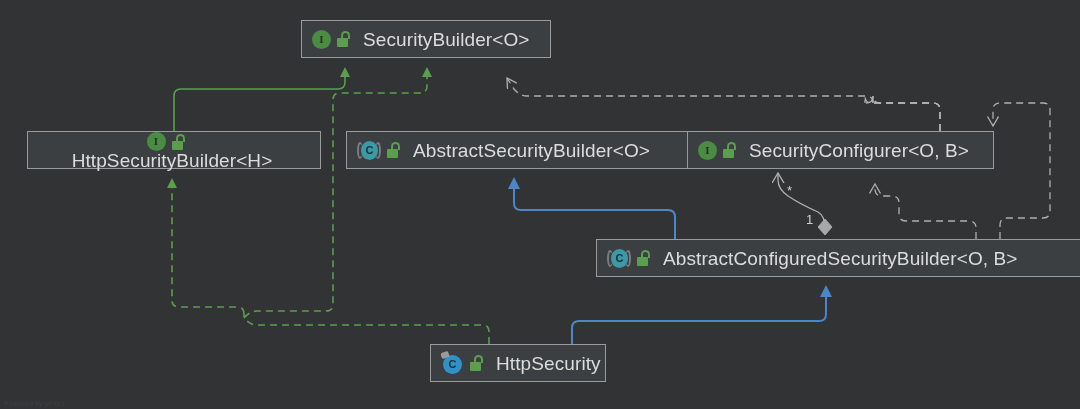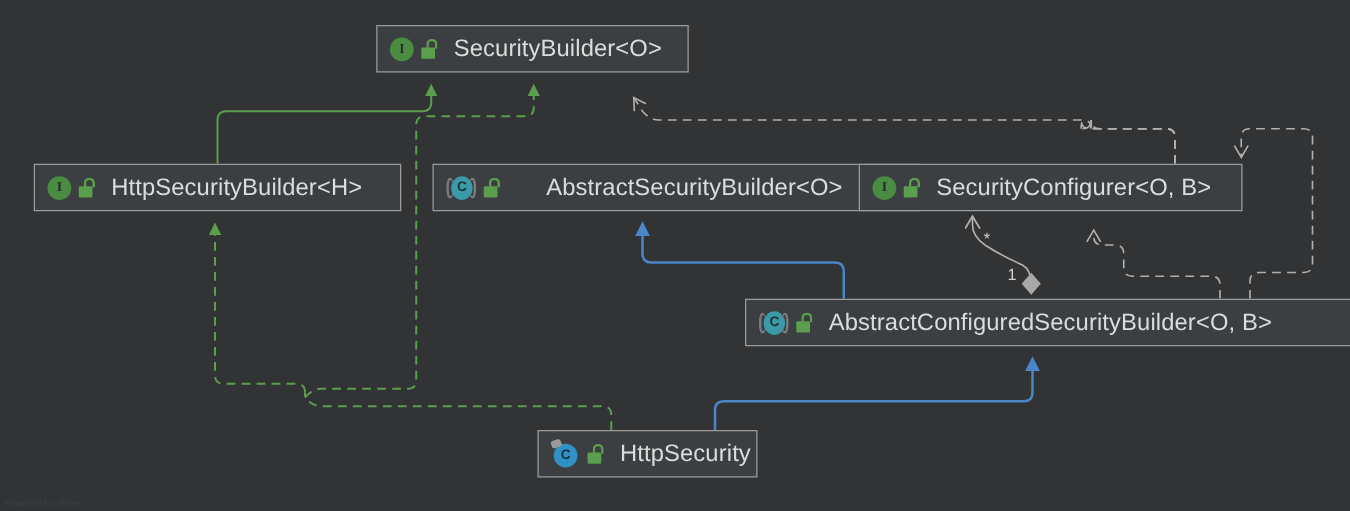--- a/index.html
+++ b/index.html
@@ -248,32 +248,32 @@
     <span class="icons">
       <span class="ic ic-interface"></span>
       <span class="ic ic-lock">
         <span class="shackle"></span>
           <span class="body"></span>
       </span>
     </span>
     <span class="label">SecurityBuilder&lt;O&gt;</span>
   </div>
 
-  <div class="node" style="left:27px; top:131px; width:294px;">
+  <div class="node" style="left:27px; top:131px; width:294px;flex-direction:column;">
     <span class="icons">
       <span class="ic ic-interface"></span>
       <span class="ic ic-lock">
         <span class="shackle"></span>
           <span class="body"></span>
       </span>
     </span>
     <span class="label">HttpSecurityBuilder&lt;H&gt;</span>
   </div>
 
-  <div class="node" style="left:346px; top:131px; width:390px;gap:24px;">
+  <div class="node" style="left:346px; top:131px; width:390px;">
     <span class="icons">
       <span class="ic ic-abstract">
         <span class="brk l"></span>
           <span class="disc"></span>
           <span class="brk r"></span>
       </span>
       <span class="ic ic-lock">
         <span class="shackle"></span>
           <span class="body"></span>
       </span>

